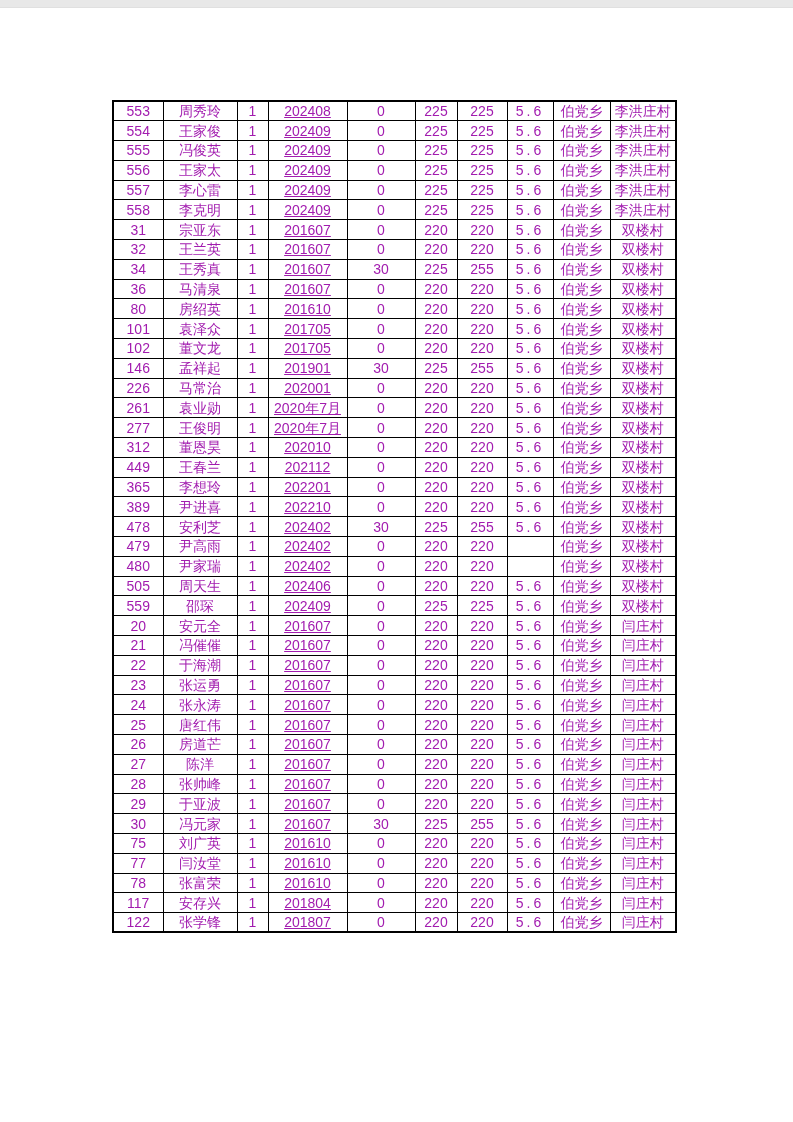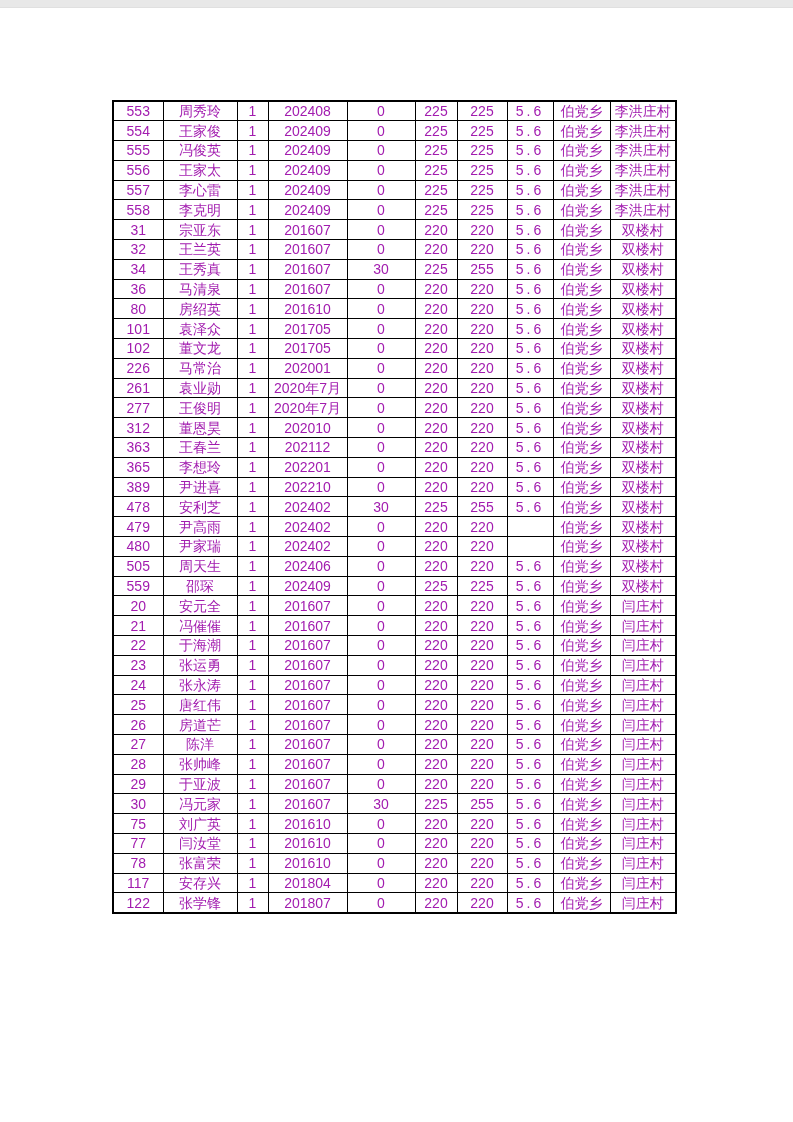--- a/index.html
+++ b/index.html
@@ -38,21 +38,21 @@
   .col-count    { width: 31px; }
   .col-date     { width: 79px; }
   .col-adjust   { width: 68px; }
   .col-base     { width: 42px; }
   .col-total    { width: 50px; }
   .col-rate     { width: 46px; }
   .col-township { width: 57px; }
   .col-village  { width: 66px; }
 
   td.cell-name, td.cell-township, td.cell-village { font-size: 13.5px; }
-  td.cell-date { font-size: 13.5px; }
+  td.cell-date { font-size: 13.5px; text-decoration: underline; }
   td.cell-rate { letter-spacing: 3px; padding-left: 3px; }
   
   td.date-merge-bottom-hidden { border-bottom-style: hidden; }
 </style>
 </head>
 <body>
 
 <div class="page">
   <table class="roster">
     <colgroup>
@@ -218,20 +218,32 @@
           <td class="cell-count">1</td>
           <td class="cell-date">201705</td>
           <td class="cell-adjust">0</td>
           <td class="cell-base">220</td>
           <td class="cell-total">220</td>
           <td class="cell-rate">5.6</td>
           <td class="cell-township">伯党乡</td>
           <td class="cell-village">双楼村</td>
         </tr>
         <tr>
+          <td class="cell-seq">146</td>
+          <td class="cell-name">孟祥起</td>
+          <td class="cell-count">1</td>
+          <td class="cell-date">201901</td>
+          <td class="cell-adjust">30</td>
+          <td class="cell-base">225</td>
+          <td class="cell-total">255</td>
+          <td class="cell-rate">5.6</td>
+          <td class="cell-township">伯党乡</td>
+          <td class="cell-village">双楼村</td>
+        </tr>
+        <tr>
           <td class="cell-seq">226</td>
           <td class="cell-name">马常治</td>
           <td class="cell-count">1</td>
           <td class="cell-date">202001</td>
           <td class="cell-adjust">0</td>
           <td class="cell-base">220</td>
           <td class="cell-total">220</td>
           <td class="cell-rate">5.6</td>
           <td class="cell-township">伯党乡</td>
           <td class="cell-village">双楼村</td>
@@ -266,21 +278,21 @@
           <td class="cell-count">1</td>
           <td class="cell-date">202010</td>
           <td class="cell-adjust">0</td>
           <td class="cell-base">220</td>
           <td class="cell-total">220</td>
           <td class="cell-rate">5.6</td>
           <td class="cell-township">伯党乡</td>
           <td class="cell-village">双楼村</td>
         </tr>
         <tr>
-          <td class="cell-seq">363</td>
+          <td class="cell-seq">449</td>
           <td class="cell-name">王春兰</td>
           <td class="cell-count">1</td>
           <td class="cell-date">202112</td>
           <td class="cell-adjust">0</td>
           <td class="cell-base">220</td>
           <td class="cell-total">220</td>
           <td class="cell-rate">5.6</td>
           <td class="cell-township">伯党乡</td>
           <td class="cell-village">双楼村</td>
         </tr>

